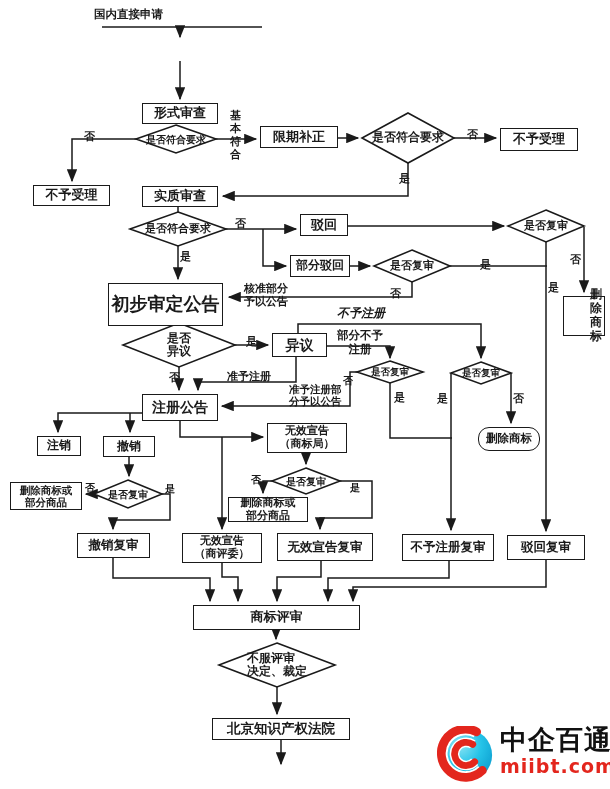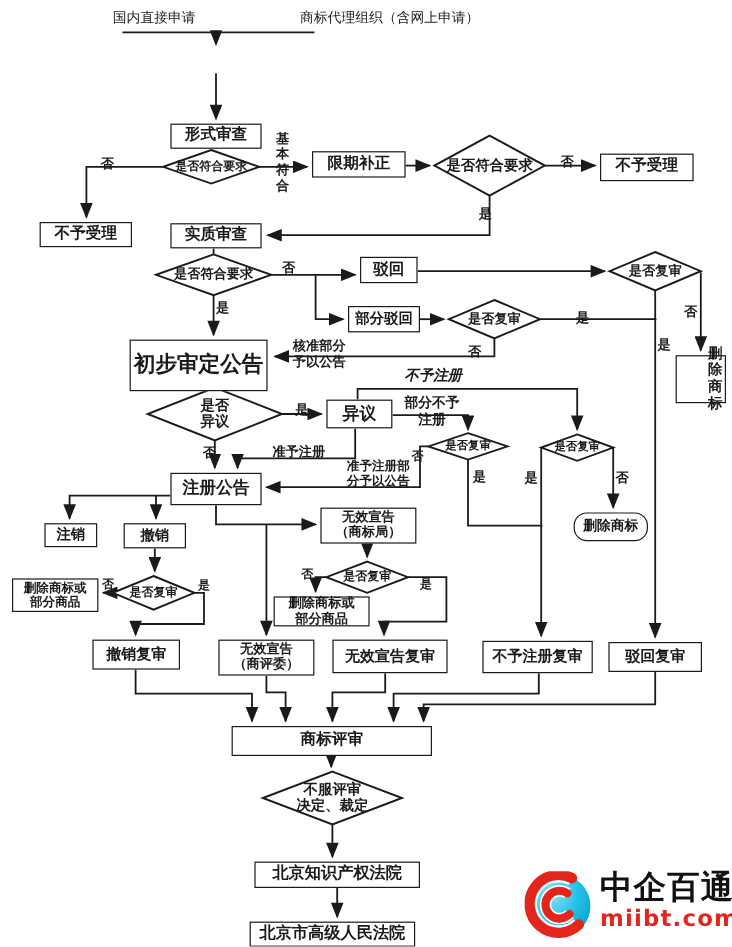--- a/index.html
+++ b/index.html
@@ -2,24 +2,24 @@
 <html><head>
 <meta charset="utf-8">
 <style>
   html,body{margin:0;padding:0;background:#fff;}
   .stage{position:relative;width:610px;height:789px;background:#ffffff;overflow:hidden;
          font-family:"DejaVu Sans","Liberation Sans",sans-serif;color:#1a1a1a;}
   svg.lines{position:absolute;left:0;top:0;}
   .bx{position:absolute;box-sizing:border-box;border:1.6px solid #1a1a1a;background:#fff;
       display:flex;align-items:center;justify-content:center;text-align:center;
       font-weight:bold;white-space:pre-line;line-height:1.15;}
-  .dt{position:absolute;transform:translate(-50%,-50%);text-align:center;font-weight:bold;
+  .dt{position:absolute;transform:translate(-50%,-50%);text-align:left;font-weight:bold;
       white-space:pre-line;line-height:1.1;}
   .el{position:absolute;font-weight:bold;white-space:pre-line;line-height:1.18;}
-  .hd{position:absolute;font-weight:normal;padding-left:24px;}
+  .hd{position:absolute;font-weight:bold;padding-left:24px;}
   .logo{position:absolute;left:437px;top:726px;display:flex;align-items:flex-start;}
   .logo-txt{margin-left:5px;}
   .brand{font-size:27px;font-weight:bold;color:#111;letter-spacing:1px;line-height:1.05;}
   .domain{font-size:19px;font-weight:bold;color:#e3261d;letter-spacing:1px;margin-top:1px;}
 </style>
 </head>
 <body>
 
 <div class="stage">
 
@@ -88,21 +88,20 @@
       <polygon points="546,210 584,226 546,242 508,226"></polygon>
       <polygon points="390,361 423,372 390,383 357,372"></polygon>
       <polygon points="481,362 511,373 481,384 451,373"></polygon>
       <polygon points="128,480 162,494 128,508 94,494"></polygon>
       <polygon points="306,468 340,481 306,494 272,481"></polygon>
       <polygon points="277,643 335,665 277,687 219,665"></polygon>
     </g>
   </svg>
 
   <div class="hd" style="left:70px;top:7px;font-size:11.5px;">国内直接申请</div>
-  <div class="hd" style="left:226px;top:7px;font-size:11.5px;">商标代理组织（含网上申请）</div>
 
   <div class="bx" style="left:142px;top:103px;width:76px;height:21px;font-size:13px;">形式审查</div>
   <div class="bx" style="left:260px;top:126px;width:78px;height:22px;font-size:13px;">限期补正</div>
   <div class="bx" style="left:500px;top:128px;width:78px;height:23px;font-size:13px;">不予受理</div>
   <div class="bx" style="left:33px;top:185px;width:77px;height:21px;font-size:13px;">不予受理</div>
   <div class="bx" style="left:142px;top:186px;width:76px;height:21px;font-size:13px;">实质审查</div>
   <div class="bx" style="left:300px;top:214px;width:48px;height:22px;font-size:13px;">驳回</div>
   <div class="bx" style="left:290px;top:255px;width:60px;height:22px;font-size:12px;">部分驳回</div>
   <div class="bx" style="left:563px;top:296px;width:42px;height:40px;font-size:12px;padding-left:24px;">删除
 商标</div>
@@ -119,21 +118,20 @@
   <div class="bx" style="left:228px;top:497px;width:80px;height:25px;font-size:11px;">删除商标或
 部分商品</div>
   <div class="bx" style="left:77px;top:533px;width:73px;height:25px;font-size:12.5px;">撤销复审</div>
   <div class="bx" style="left:182px;top:533px;width:80px;height:30px;font-size:11px;">无效宣告
 （商评委）</div>
   <div class="bx" style="left:402px;top:534px;width:92px;height:27px;font-size:12.5px;">不予注册复审</div>
   <div class="bx" style="left:277px;top:533px;width:96px;height:28px;font-size:12.5px;">无效宣告复审</div>
   <div class="bx" style="left:193px;top:605px;width:167px;height:25px;font-size:13px;">商标评审</div>
   <div class="bx" style="left:507px;top:535px;width:78px;height:25px;font-size:12.5px;">驳回复审</div>
   <div class="bx" style="left:212px;top:718px;width:138px;height:22px;font-size:13.5px;">北京知识产权法院</div>
-  <div class="bx" style="left:208px;top:768px;width:138px;height:21px;font-size:13.5px;">北京市高级人民法院</div>
 
   <div class="dt" style="left:176px;top:139px;font-size:10px;">是否符合要求</div>
   <div class="dt" style="left:408px;top:138px;font-size:12px;">是否符合要求</div>
   <div class="dt" style="left:178px;top:229px;font-size:11px;">是否符合要求</div>
   <div class="dt" style="left:179px;top:345px;font-size:12px;">是否
 异议</div>
   <div class="dt" style="left:412px;top:266px;font-size:11px;">是否复审</div>
   <div class="dt" style="left:546px;top:226px;font-size:11px;">是否复审</div>
   <div class="dt" style="left:390px;top:372px;font-size:9.5px;">是否复审</div>
   <div class="dt" style="left:481px;top:373px;font-size:9.5px;">是否复审</div>

